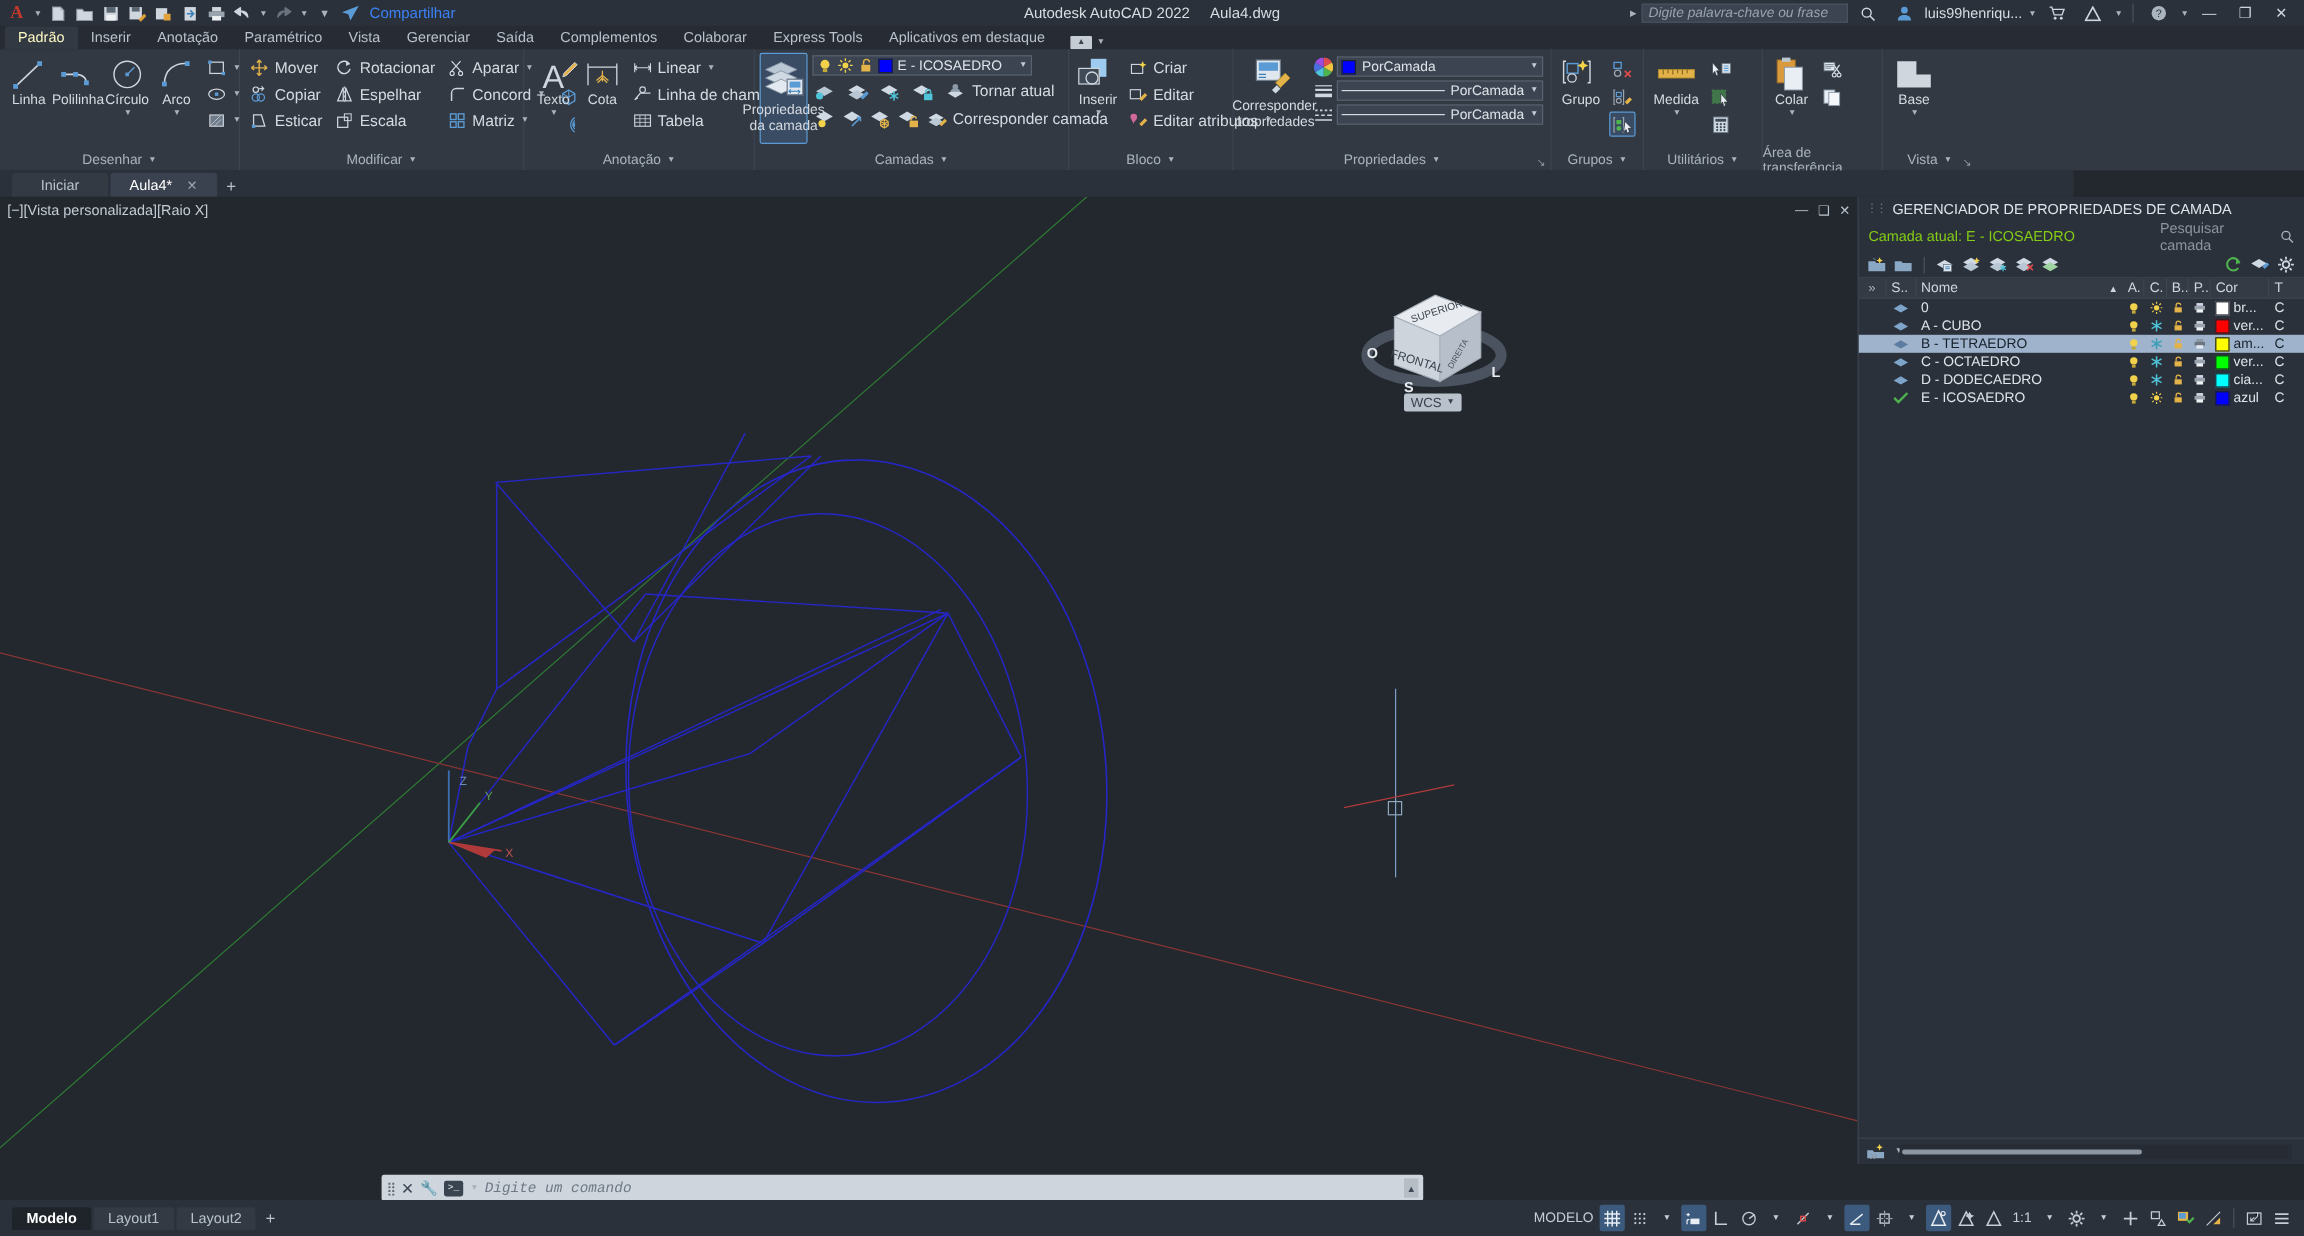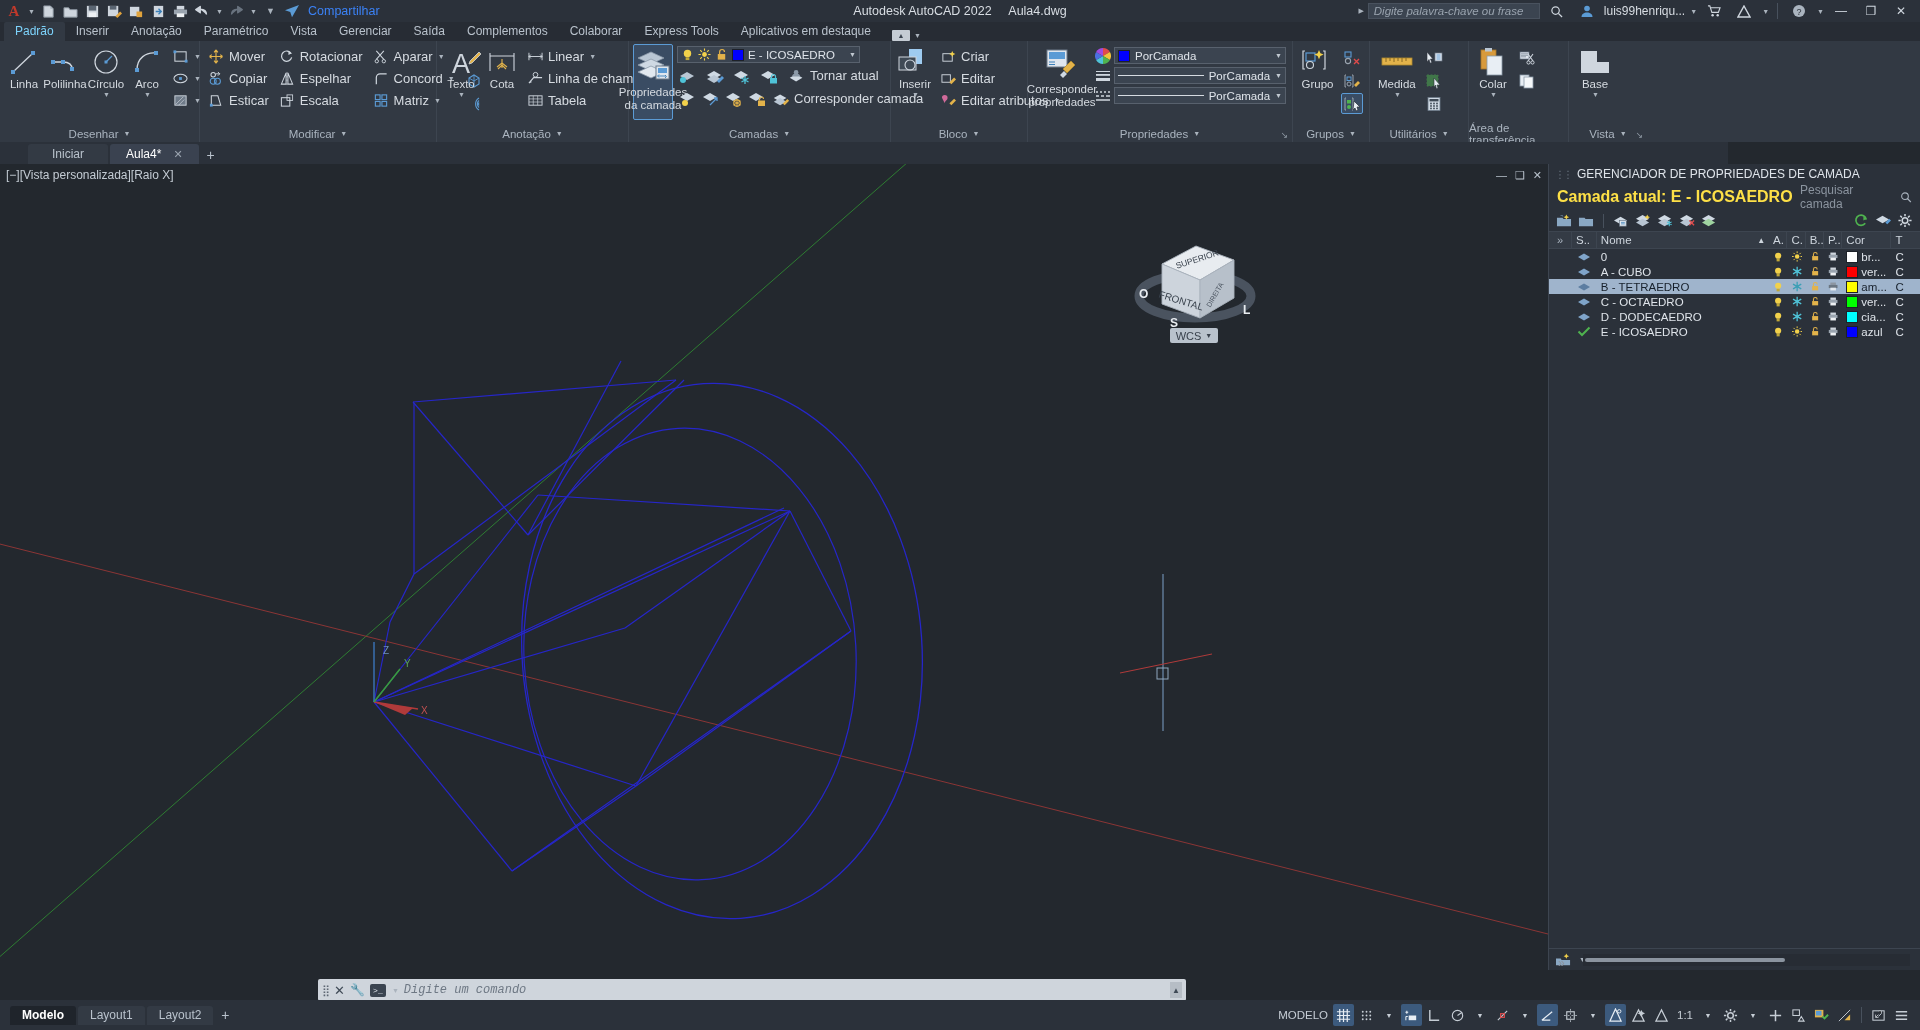--- a/index.html
+++ b/index.html
@@ -43,21 +43,21 @@
 
   
   .ribbon-tabs {
     position:absolute; left:0; top:22px; width:1920px; height:19px;
     background:#272c34; display:flex; align-items:flex-end; padding-left:4px; gap:0;
   }
   .rtab {
     padding:2px 11px 3px 11px; font-size:12px; color:#b9c2cc; cursor:pointer;
     border-radius:2px 2px 0 0;
   }
-  .rtab.active { background:#323943; color:#7dd3fc; }
+  .rtab.active { background:#323943; color:#fef9c3; }
   .rtab-extra { margin-left:10px; display:flex; align-items:center; gap:3px; }
   .mini-btn { width:18px; height:11px; background:#c5ccd4; border-radius:1px; display:flex; align-items:center; justify-content:center; }
 
   
   .ribbon {
     position:absolute; left:0; top:41px; width:1920px; height:101px;
     background:#323943; display:flex; align-items:stretch;
   }
   .panel { position:relative; display:flex; flex-direction:column; border-right:1px solid #3d4550; }
   .panel-body { flex:1; display:flex; align-items:flex-start; padding:4px 4px 0 4px; gap:1px; }
@@ -101,21 +101,21 @@
   .propdrop {
     width:172px; height:17px; background:#3b4450; border:1px solid #58616d;
     display:flex; align-items:center; padding:0 3px; gap:5px; font-size:11.5px; color:#dfe4ea; cursor:pointer;
   }
   .propdrop .dd { margin-left:auto; font-size:7px; color:#c0c8d0;}
   .ltline { flex:1; height:1px; background:#d6dbe1; }
 
   
   .filetabs {
     position:absolute; left:0; top:142px; width:1728px; height:22px;
-    background:#2b313a; display:flex; align-items:flex-end; padding-left:28px;
+    background:#2b313a; display:flex; align-items:flex-end; padding-left:10px;
   }
   .ftab {
     height:20px; min-width:80px; padding:0 16px; display:flex; align-items:center; justify-content:center;
     font-size:12px; color:#b9c2cc; background:#333a44; margin-right:2px; cursor:pointer;
     border-radius:3px 3px 0 0;
   }
   .ftab.active { background:#3a4250; color:#ffffff; }
   .ftab .x { margin-left:12px; font-size:11px; color:#9aa4af; }
   .ftab-add { width:20px; height:19px; display:flex; align-items:center; justify-content:center; color:#b9c2cc; font-size:14px; cursor:pointer;}
 
@@ -152,21 +152,21 @@
     background:#2b313a; border-left:1px solid #3d4550; display:flex; flex-direction:column;
   }
   .pal-title {
     height:20px; display:flex; align-items:center; gap:6px; padding:0 6px;
     font-size:12px; color:#dfe4ea; background:#2b313a;
   }
   .pal-grip { color:#6b7682; letter-spacing:-2px; font-size:10px; }
   .pal-sub {
     height:26px; display:flex; align-items:center; padding:0 8px; gap:6px;
   }
-  .pal-cur { font-size:16px; color:#fde047;font-weight:bold; }
+  .pal-cur { font-size:12px; color:#84cc16; }
   .pal-search {
     margin-left:auto; width:112px; height:18px; display:flex; align-items:center; gap:4px;
     font-size:12px; color:#8b949f; font-style:normal;
   }
   .pal-toolbar {
     height:22px; display:flex; align-items:center; padding:0 6px; gap:4px;
     border-bottom:1px solid #3d4550;
   }
   .ptool { width:18px; height:18px; display:flex; align-items:center; justify-content:center; cursor:pointer; border-radius:2px;}
   .tbl-header {

